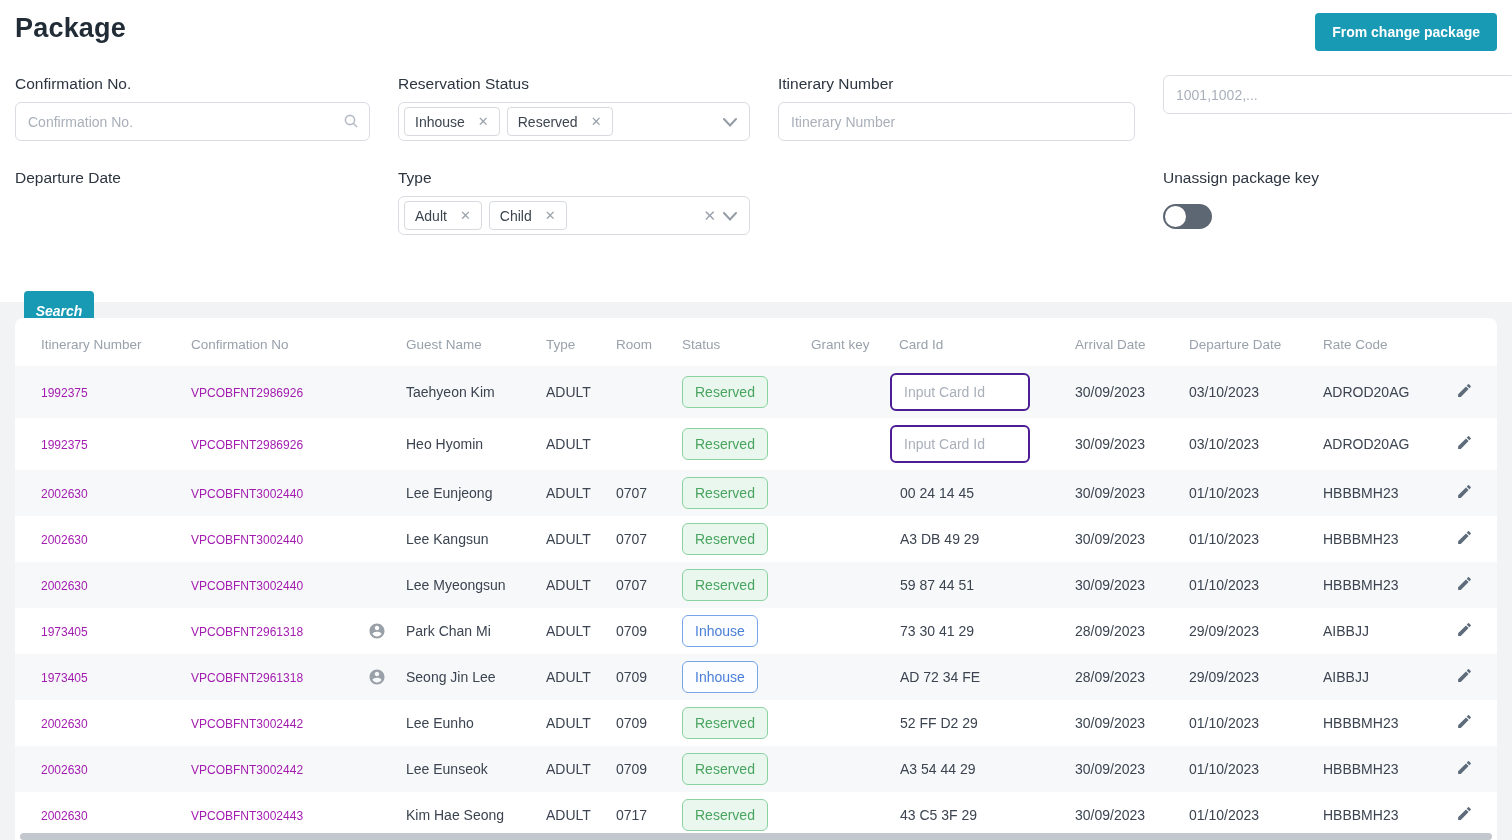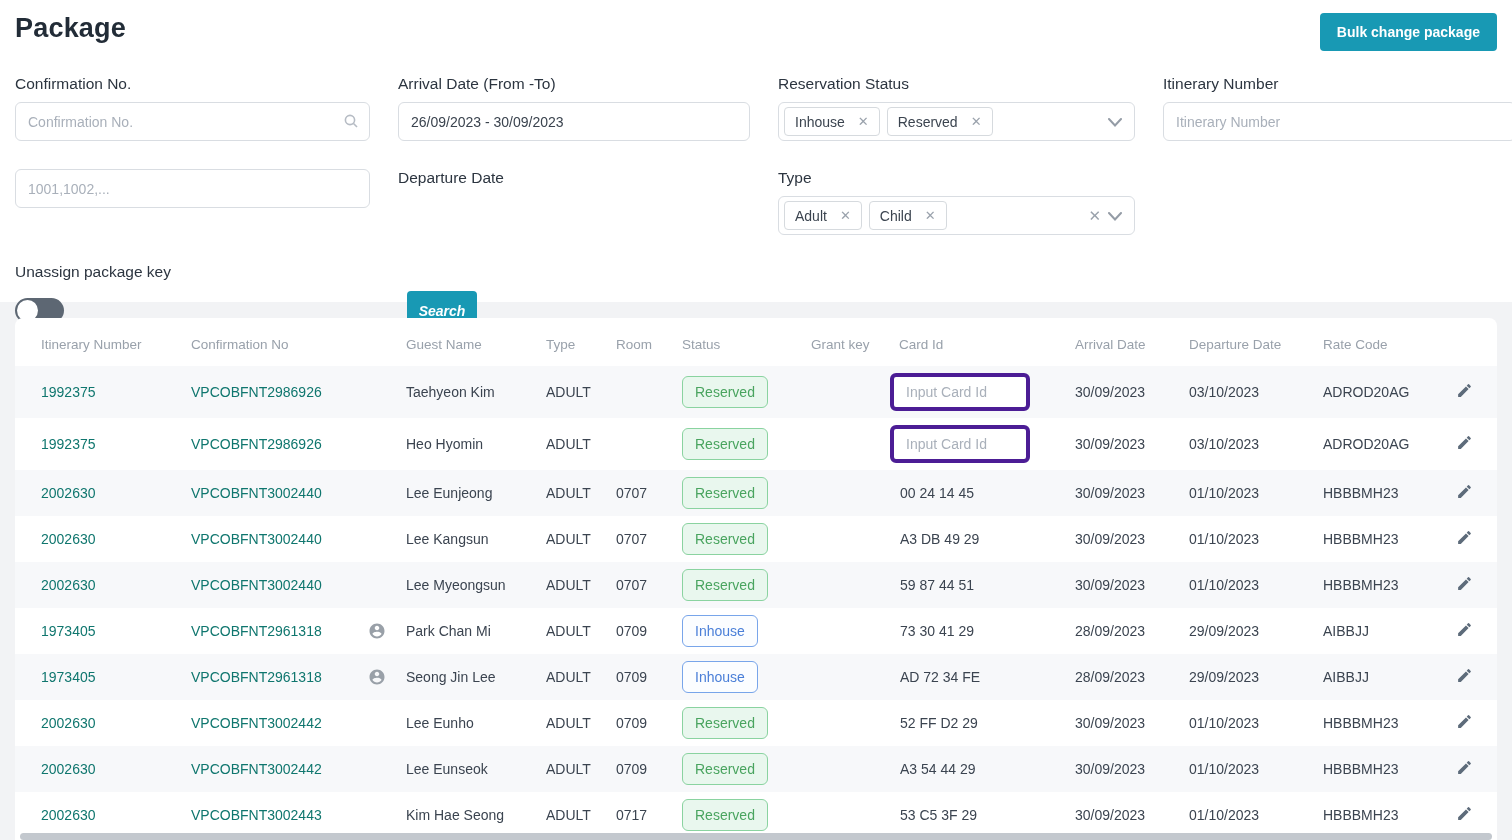--- a/index.html
+++ b/index.html
@@ -61,69 +61,65 @@
   }
   .tgrid {
     display:grid;
     grid-template-columns:150px 177px 38px 140px 70px 66px 129px 79px 185px 114px 134px 121px 1fr;
     align-items:center; padding:0 16px 0 26px;
   }
   .thead { height:48px; padding-top:4px; color:#99a1ab; font-size:13.5px; }
   .trow { min-height:46px; font-size:14px; color:#3b4450; }
   .trow.tall { min-height:52px; }
   .trow:nth-child(odd) { background:#f7f8fa; }
-  .link { color:#0f766e; text-decoration:none; font-size:14px; cursor:pointer; }
+  .link { color:#a21caf; text-decoration:none; font-size:12px; cursor:pointer; }
   .badge {
     display:inline-flex; align-items:center; height:32px; padding:0 12px;
     border-radius:6px; font-size:14px; border:1px solid transparent; cursor:default;
   }
   .badge-green { color:#49a45f; background:#e9f7ee; border-color:#8ad3a0; }
   .badge-blue  { color:#4a7fd8; background:#fbfdff; border-color:#78a5ea; }
   .card-input {
-    width:140px; height:38px; border:4px solid #4c1d95; border-radius:6px;
+    width:140px; height:38px; border:2px solid #4c1d95; border-radius:6px;
     padding:0 12px; font-size:14px; color:#3a434e; background:#fff; outline:none;
     font-family:"Liberation Sans", sans-serif;
   }
   .card-input::placeholder { color:#a9b0ba; }
   .card-text { padding-left:10px; }
   .cardid-head { padding-left:9px; }
   .edit-cell { display:flex; justify-content:flex-end; padding-right:6px; }
   .edit-btn { background:none; border:none; cursor:pointer; padding:2px; }
   .avatar-wrap { width:18px; height:18px; }
   .hscroll {
     position:absolute; left:5px; right:5px; bottom:0; height:7px;
     background:#c3c8ce; border-radius:4px;
   }
 </style>
 </head>
 <body>
 
 <div class="top-section">
   <div class="title-row">
     <div class="page-title">Package</div>
-    <button class="bulk-btn">Bulk change package</button>
+    <button class="bulk-btn">From change package</button>
   </div>
 
   <div class="filters">
 
     <div>
       <label class="f-label">Confirmation No.</label>
       <div class="input-wrap">
         <input class="t-input" placeholder="Confirmation No." style="">
         <span class="search-glyph">
           <svg width="16" height="16" viewBox="0 0 16 16" fill="none" stroke="#b6bcc4" stroke-width="1.6">
             <circle cx="7" cy="7" r="4.6"></circle>
               <line x1="10.5" y1="10.5" x2="14" y2="14"></line>
           </svg>
         </span>
       </div>
-    </div>
-    <div>
-      <label class="f-label">Arrival Date (From -To)</label>
-      <input class="t-input" value="26/09/2023 - 30/09/2023" style="">
     </div>
     <div>
       <label class="f-label">Reservation Status</label>
       <div class="select">
         <span class="tag">
           <span>Inhouse</span>
           <span class="x">✕</span>
         </span>
         <span class="tag">
           <span>Reserved</span>
@@ -470,21 +466,21 @@
         <path d="M12 2C6.48 2 2 6.48 2 12s4.48 10 10 10 10-4.48 10-10S17.52 2 12 2zm0 3c1.66 0 3 1.34 3 3s-1.34 3-3 3-3-1.34-3-3 1.34-3 3-3zm0 14.2c-2.5 0-4.71-1.28-6-3.22.03-1.99 4-3.08 6-3.08 1.99 0 5.97 1.09 6 3.08-1.29 1.94-3.5 3.22-6 3.22z"></path>
       </svg>
     </div>
     <div>Kim Hae Seong</div>
     <div>ADULT</div>
     <div>0717</div>
     <div><span class="badge badge-green">Reserved</span></div>
     <div></div>
     <div>
       
-      <span class="card-text">53 C5 3F 29</span>
+      <span class="card-text">43 C5 3F 29</span>
     </div>
     <div>30/09/2023</div>
     <div>01/10/2023</div>
     <div>HBBBMH23</div>
     <div class="edit-cell">
       <button class="edit-btn">
         <svg width="17" height="17" viewBox="0 0 24 24" fill="#5d6b7a">
           <path d="M3 17.25V21h3.75L17.81 9.94l-3.75-3.75L3 17.25zM20.71 7.04a1 1 0 0 0 0-1.41l-2.34-2.34a1 1 0 0 0-1.41 0l-1.83 1.83 3.75 3.75 1.83-1.83z"></path>
         </svg>
       </button>

